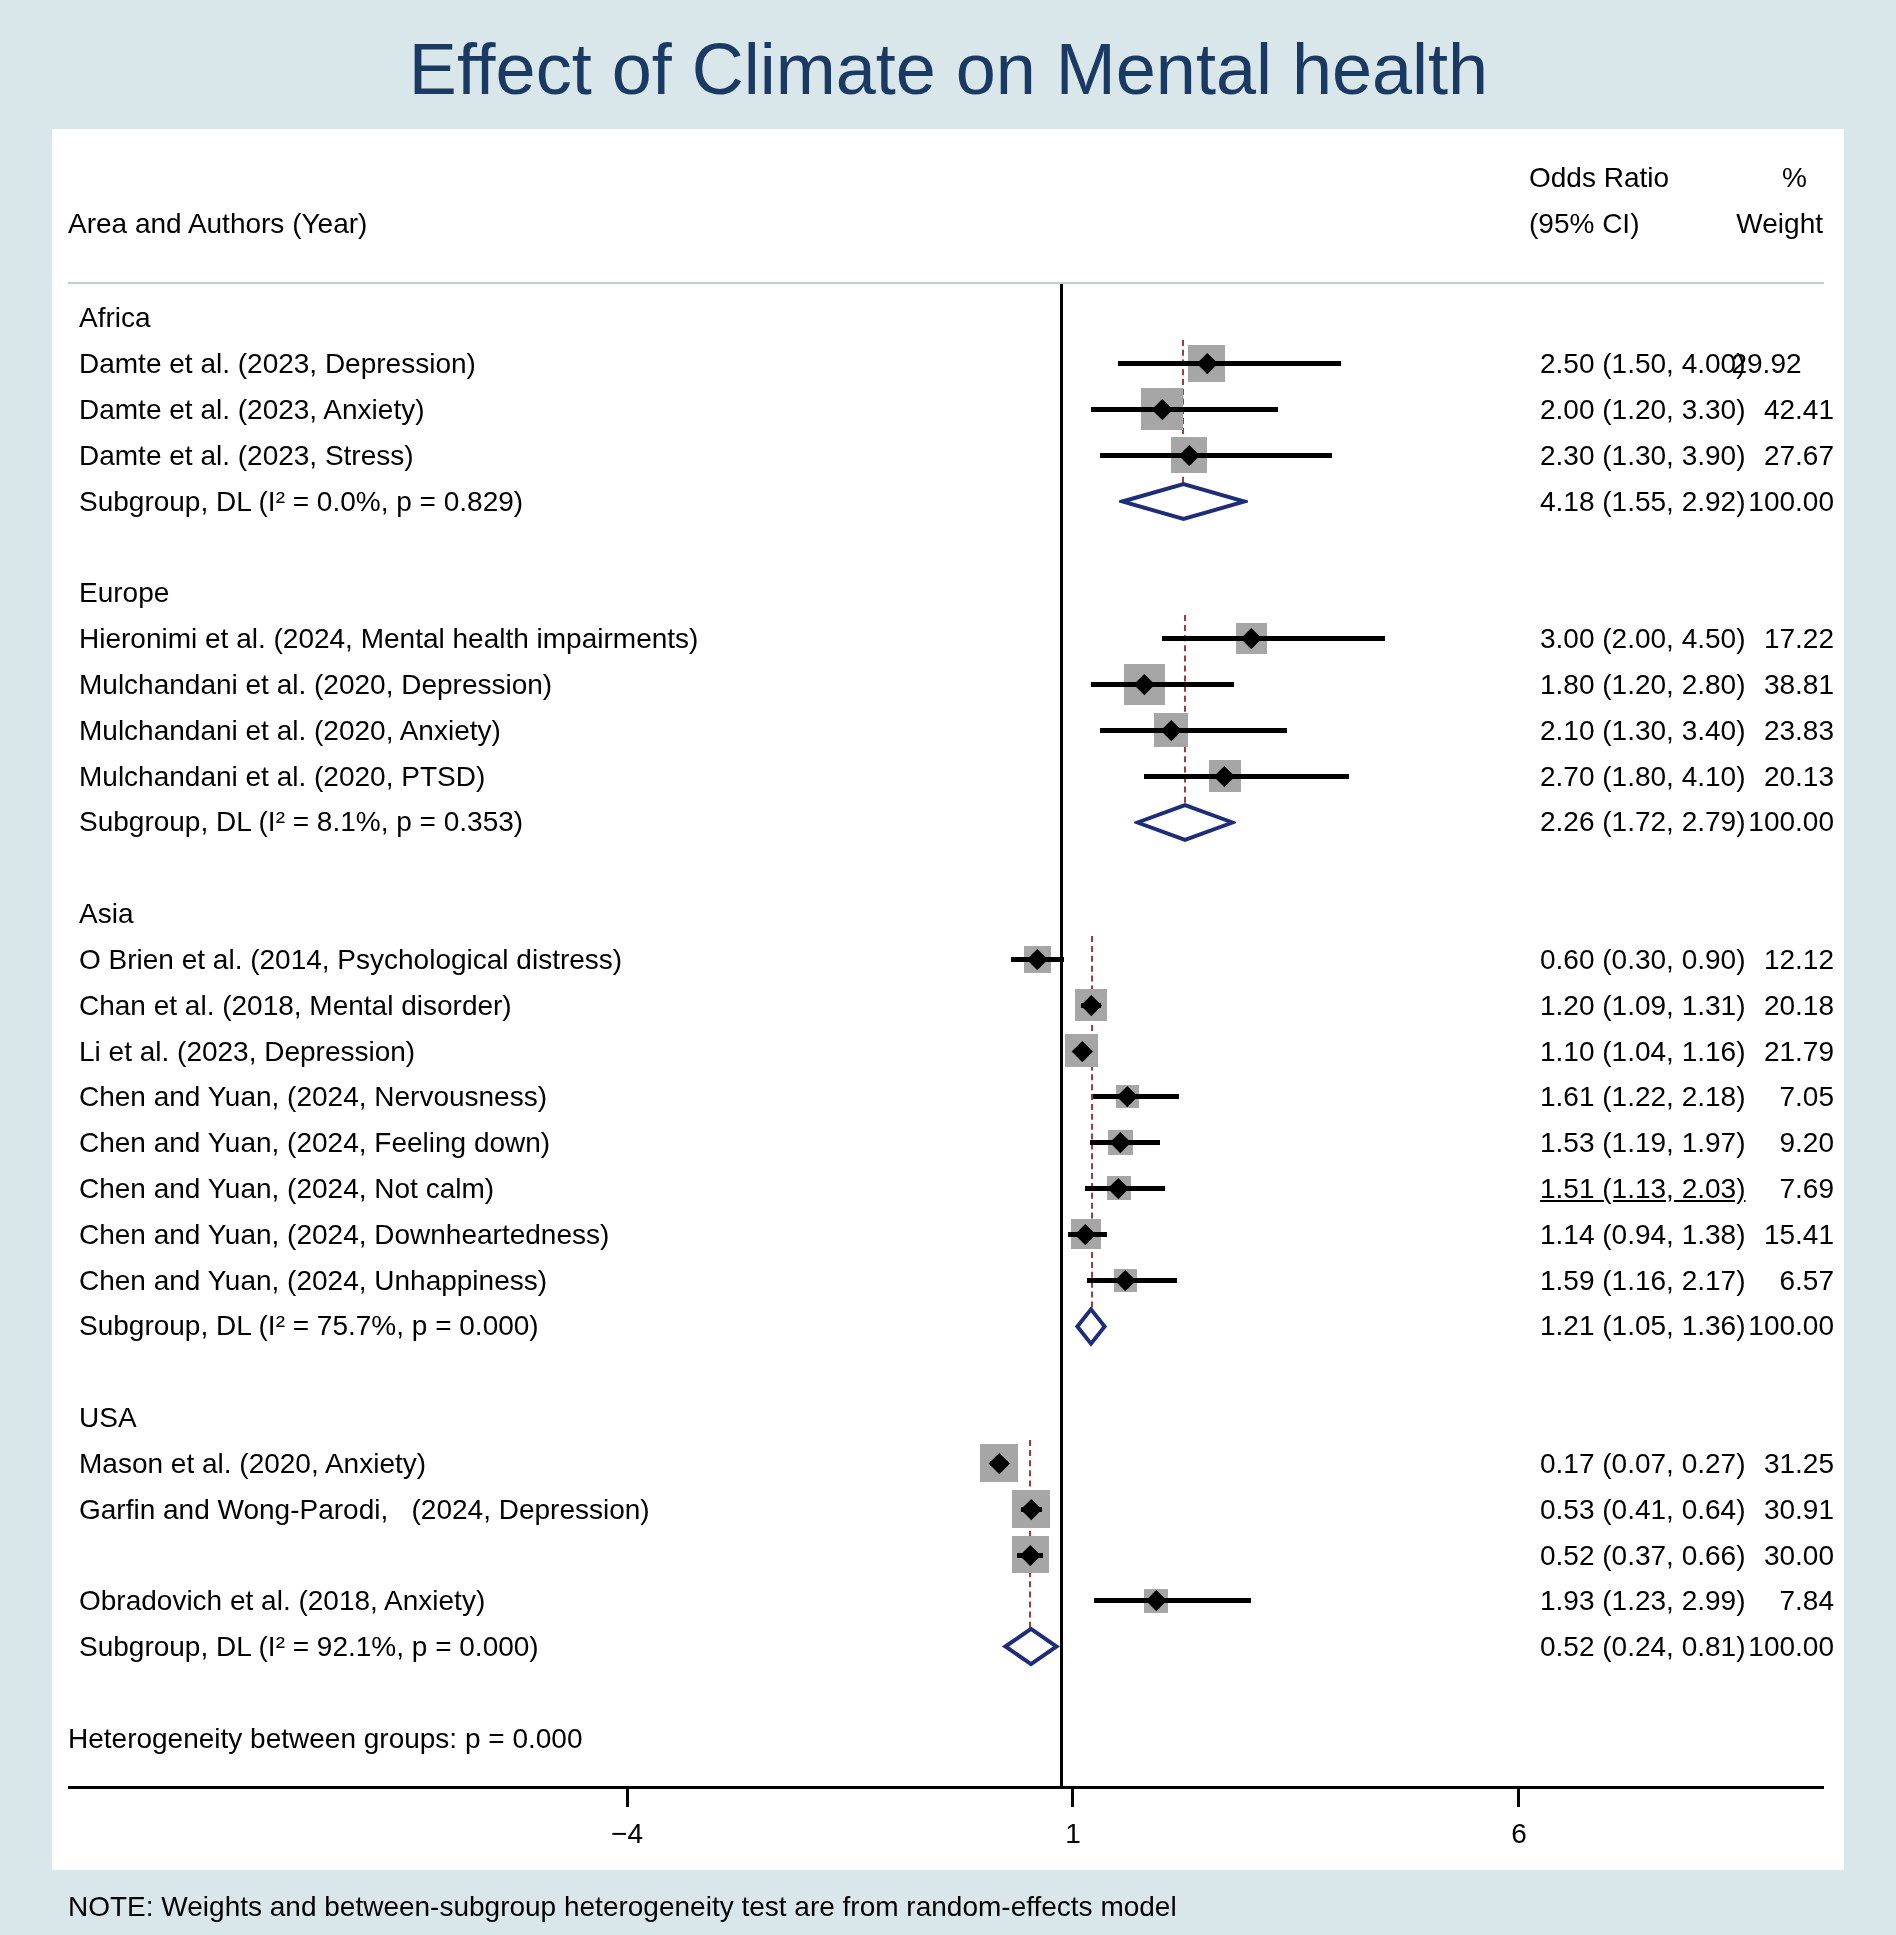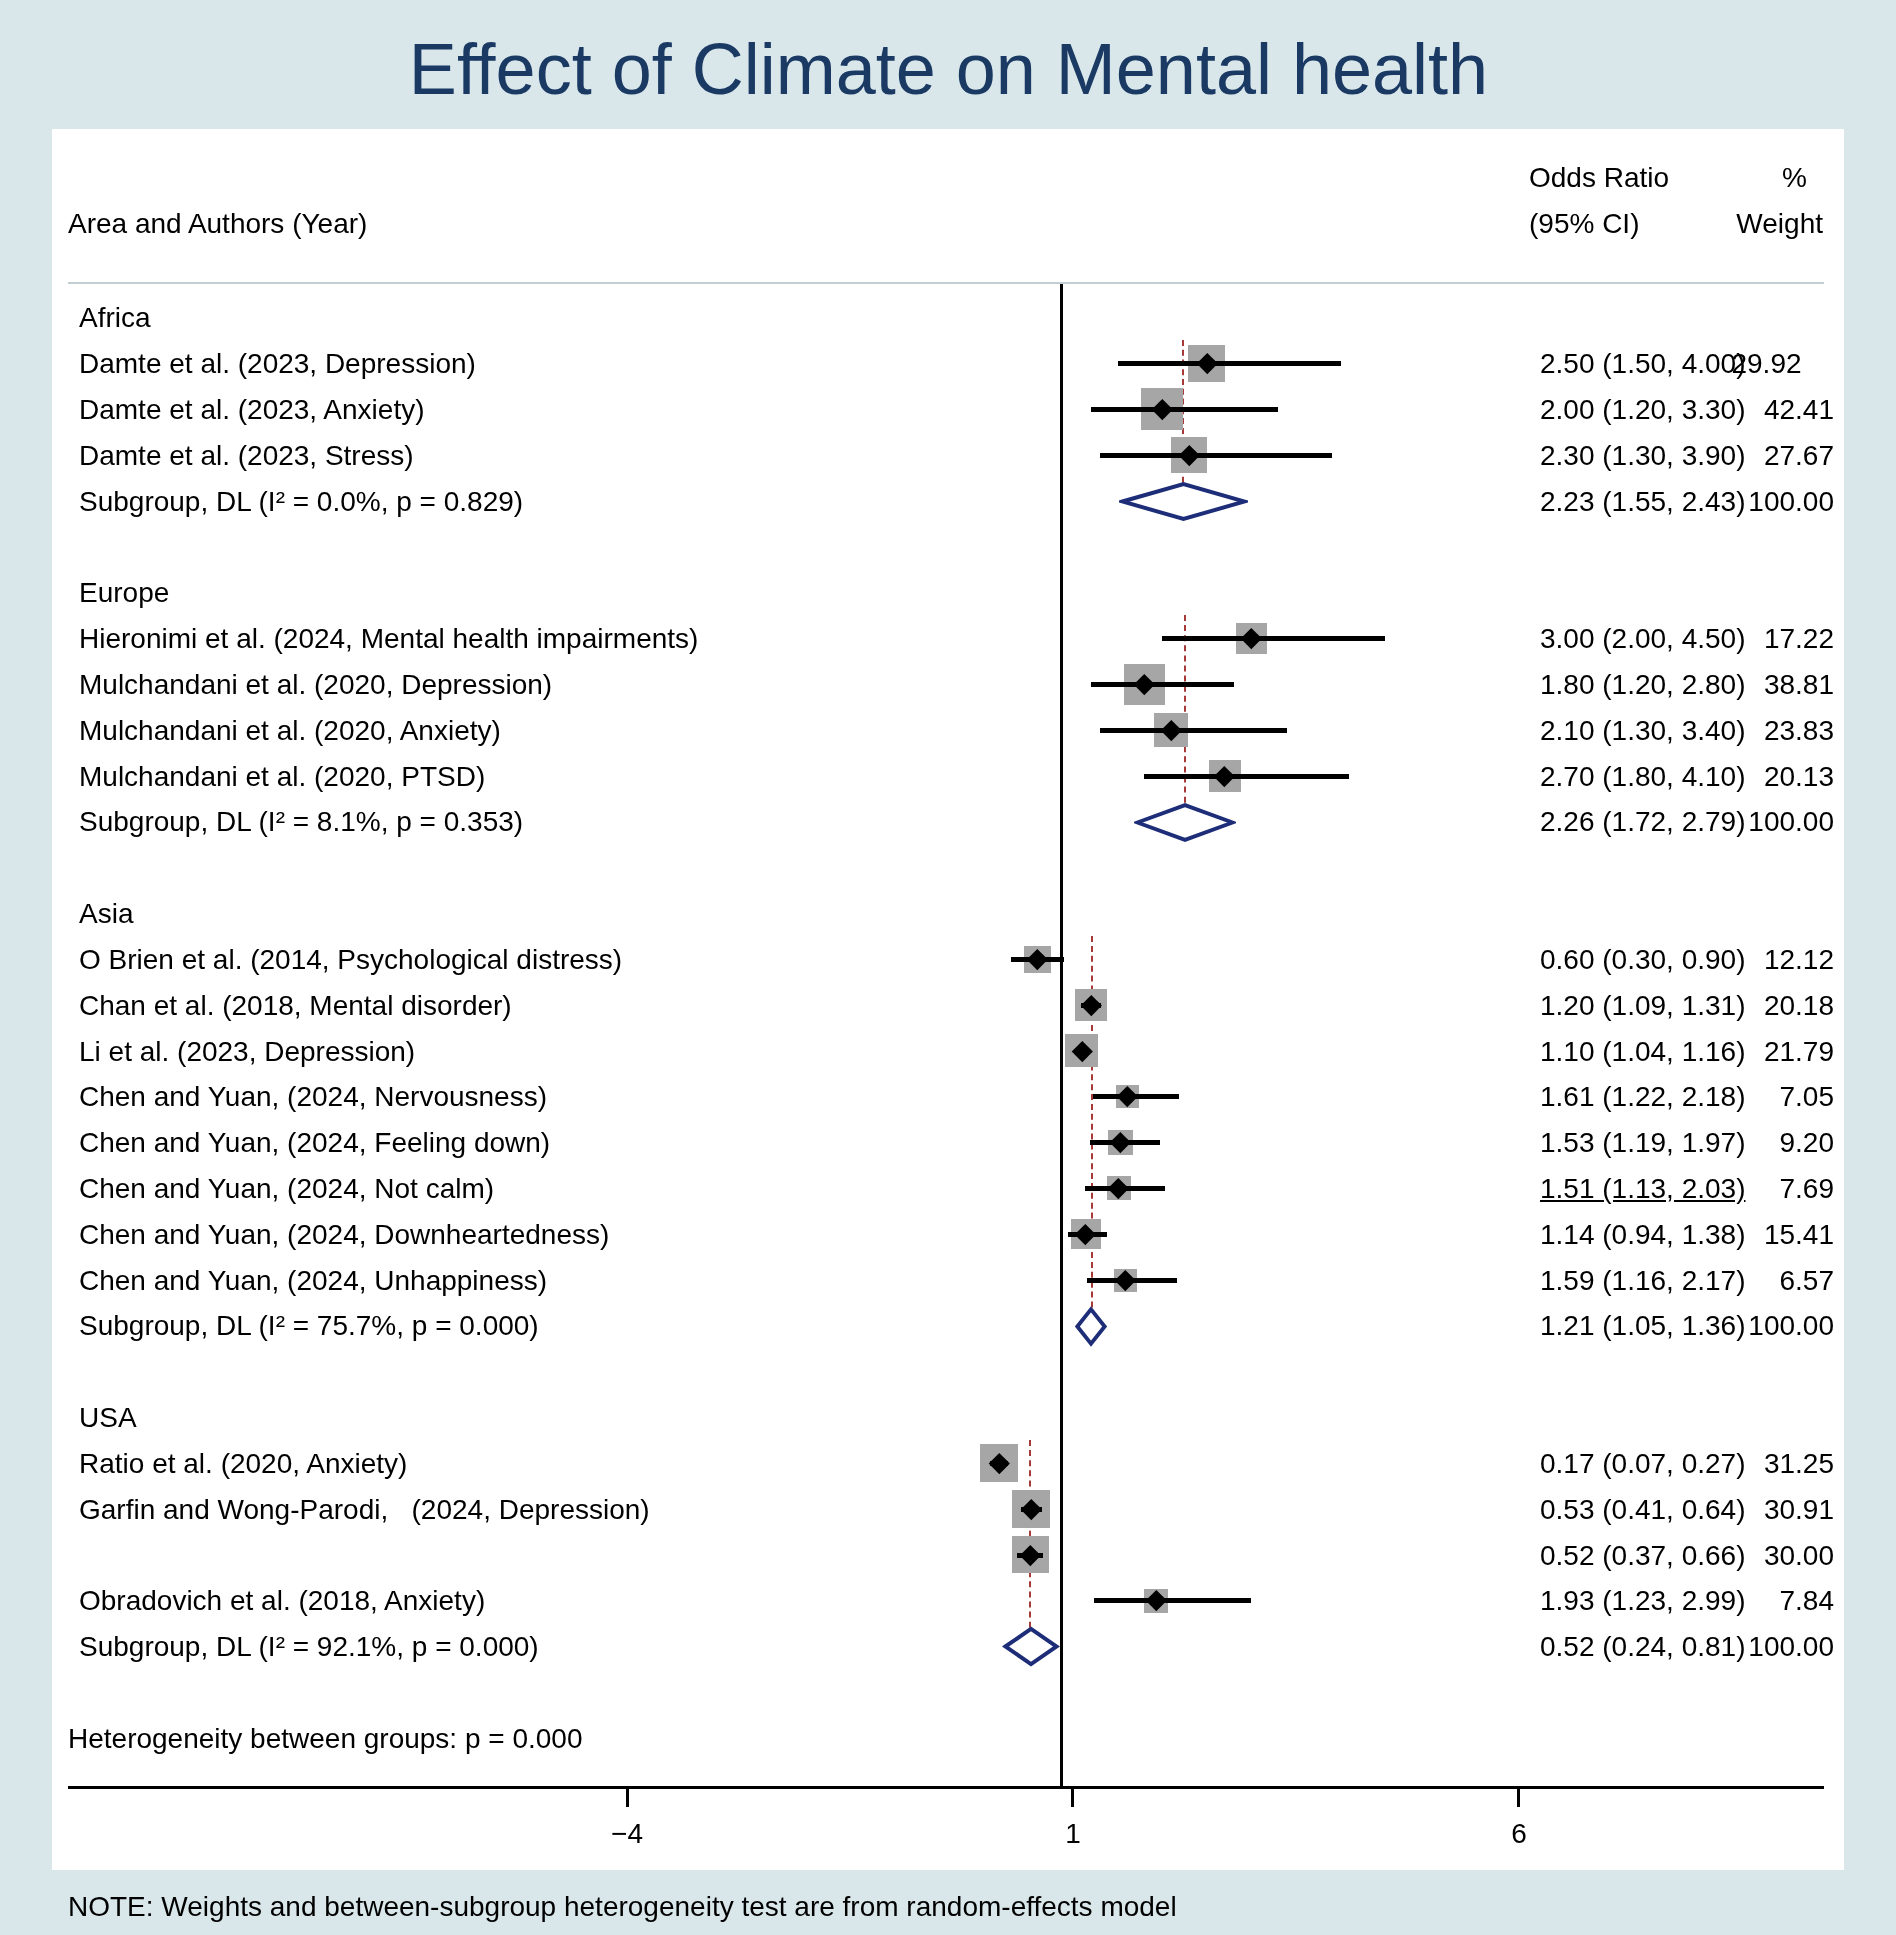--- a/index.html
+++ b/index.html
@@ -58,21 +58,21 @@
       <div class="box" style="left: 1160px; top: 437px; width: 36px; height: 36px; background: rgb(166, 166, 166);"></div>
       <div class="ci" style="left: 1089px; top: 453px; width: 232px; height: 5px; background: rgb(0, 0, 0);"></div>
       <div class="marker" style="left: 1171px; top: 448px;"></div>
       <div class="txt" style="left: 1529px; top: 438px;">2.30 (1.30, 3.90)</div>
       <div class="txt" style="left: 1688px; top: 438px; width: 135px; text-align: right;">27.67</div>
       <div class="dash" style="left: 1171px; top: 340px; height: 172px; border-left: 2.8px dashed rgb(166, 58, 56);"></div>
       <div class="txt" style="left: 68px; top: 484px;">Subgroup, DL (I² = 0.0%, p = 0.829)</div>
       <svg width="129" height="43" class="diamond" style="left: 1108px; top: 480px;" viewBox="0 0 229.828 76">
         <polygon points="6,38 114.91499999999985,7 223.8299999999997,38 114.91499999999985,69" fill="#ffffff" stroke="#1d2d78" stroke-width="7"></polygon>
       </svg>
-      <div class="txt" style="left: 1529px; top: 484px;">2.23 (1.55, 2.43)</div>
+      <div class="txt" style="left: 1529px; top: 484px;">4.18 (1.55, 2.92)</div>
       <div class="txt" style="left: 1688px; top: 484px; width: 135px; text-align: right;">100.00</div>
       <div class="txt" style="left: 68px; top: 575px; text-align: right;">Europe</div>
       <div class="txt" style="left: 68px; top: 621px;">Hieronimi et al. (2024, Mental health impairments)</div>
       <div class="box" style="left: 1225px; top: 623px; width: 31px; height: 31px; background: rgb(166, 166, 166);"></div>
       <div class="ci" style="left: 1151px; top: 636px; width: 223px; height: 5px; background: rgb(0, 0, 0);"></div>
       <div class="marker" style="left: 1233px; top: 631px;"></div>
       <div class="txt" style="left: 1529px; top: 621px;">3.00 (2.00, 4.50)</div>
       <div class="txt" style="left: 1688px; top: 621px; width: 135px; text-align: right;">17.22</div>
       <div class="txt" style="left: 68px; top: 667px;">Mulchandani et al. (2020, Depression)</div>
       <div class="box" style="left: 1113px; top: 664px; width: 41px; height: 41px; background: rgb(166, 166, 166);"></div>
@@ -149,21 +149,21 @@
       <div class="txt" style="left: 1529px; top: 1263px;">1.59 (1.16, 2.17)</div>
       <div class="txt" style="left: 1688px; top: 1263px; width: 135px; text-align: right;">6.57</div>
       <div class="dash" style="left: 1080px; top: 936px; height: 401px; border-left: 2.8px dashed rgb(166, 58, 56);"></div>
       <div class="txt" style="left: 68px; top: 1308px;">Subgroup, DL (I² = 75.7%, p = 0.000)</div>
       <svg width="34" height="43" class="diamond" style="left: 1063px; top: 1305px;" viewBox="0 0 61.2812 76">
         <polygon points="6,38 30.644999999999982,7 55.289999999999964,38 30.644999999999982,69" fill="#ffffff" stroke="#1d2d78" stroke-width="7"></polygon>
       </svg>
       <div class="txt" style="left: 1529px; top: 1308px;">1.21 (1.05, 1.36)</div>
       <div class="txt" style="left: 1688px; top: 1308px; width: 135px; text-align: right;">100.00</div>
       <div class="txt" style="left: 68px; top: 1400px;">USA</div>
-      <div class="txt" style="left: 68px; top: 1446px;">Ratio et al. (2020, Anxiety)</div>
+      <div class="txt" style="left: 68px; top: 1446px;">Mason et al. (2020, Anxiety)</div>
       <div class="box" style="left: 969px; top: 1444px; width: 38px; height: 38px; background: rgb(166, 166, 166);"></div>
       <div class="ci" style="left: 979px; top: 1461px; width: 18px; height: 5px; background: rgb(0, 0, 0);"></div>
       <div class="marker" style="left: 981px; top: 1456px;"></div>
       <div class="txt" style="left: 1529px; top: 1446px;">0.17 (0.07, 0.27)</div>
       <div class="txt" style="left: 1688px; top: 1446px; width: 135px; text-align: right;">31.25</div>
       <div class="txt" style="left: 68px; top: 1492px;">Garfin and Wong-Parodi,   (2024, Depression)</div>
       <div class="box" style="left: 1001px; top: 1490px; width: 38px; height: 38px; background: rgb(166, 166, 166);"></div>
       <div class="ci" style="left: 1010px; top: 1507px; width: 20.5px; height: 5px; background: rgb(0, 0, 0);"></div>
       <div class="marker" style="left: 1013px; top: 1502px;"></div>
       <div class="txt" style="left: 1529px; top: 1492px;">0.53 (0.41, 0.64)</div>

